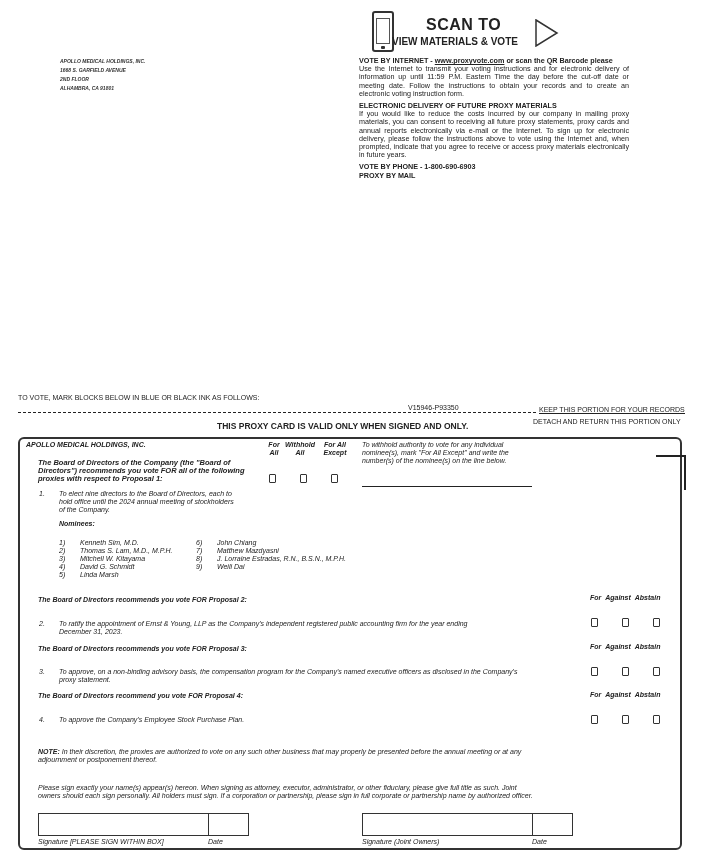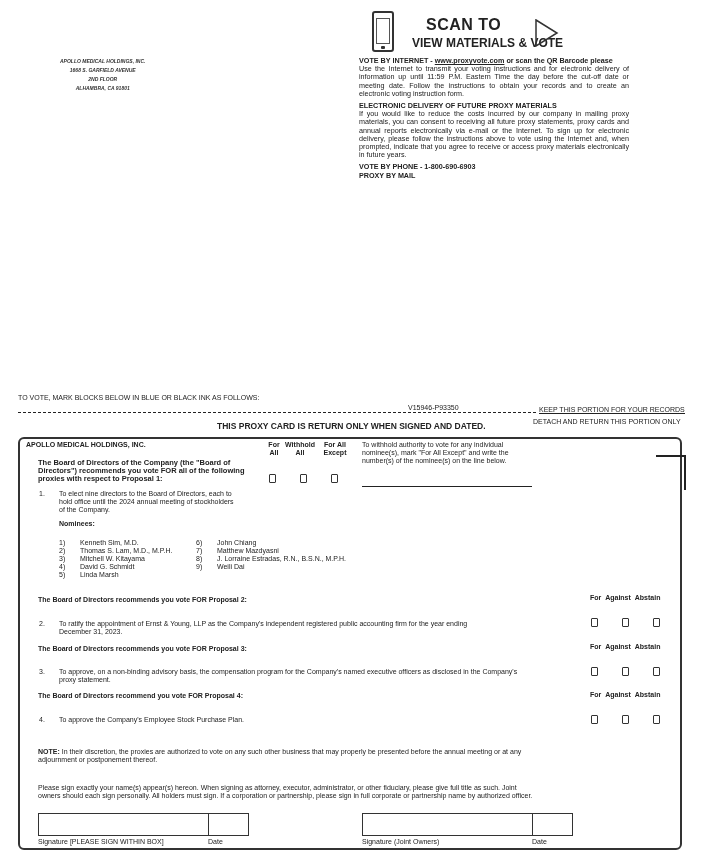--- a/index.html
+++ b/index.html
@@ -1,37 +1,37 @@
 <!DOCTYPE html>
 <html><head>
 <meta charset="utf-8">
 <style>
   html, body { margin:0; padding:0; background:#fff; }
   body { width:701px; height:854px; position:relative; overflow:hidden; font-family:"Liberation Sans", sans-serif; color:#222; }
-  .abs { position:absolute;text-align:center; }
+  .abs { position:absolute; }
   .addr { left:60px; top:57px; font-size:5px; font-style:italic; font-weight:bold; line-height:9px; color:#333; }
   .scan-wrap { left:372px; top:11px; width:200px; height:44px; }
   .phone { position:absolute; left:0; top:0; width:22px; height:41px; border:2px solid #333; border-radius:3px; box-sizing:border-box; }
   .phone .scr { position:absolute; left:2px; top:5px; right:2px; bottom:6px; border:1px solid #555; }
   .phone .btn { position:absolute; left:7px; bottom:1px; width:4px; height:3px; background:#333; border-radius:1px; }
   .scan-title { position:absolute; left:54px; top:5px; font-size:16px; font-weight:bold; letter-spacing:0.5px; color:#222; }
-  .scan-sub { position:absolute; left:40px; top:25px; font-size:12px; font-weight:bold; color:#222; }
+  .scan-sub { position:absolute; left:20px; top:25px; font-size:10px; font-weight:bold; color:#222; }
   .arrow { position:absolute; left:163px; top:8px; }
   .instr { left:359px; top:57px; width:270px; font-size:7.2px; line-height:8.2px; color:#222; text-align:justify; }
   .instr h4 { margin:0; font-size:7.2px; font-weight:bold; }
   .instr p { margin:0 0 4px 0; }
   .instr u { text-decoration:underline; }
   .tovote { left:18px; top:394px; font-size:7px; color:#222; }
   .dash { left:18px; top:412px; width:518px; height:0; border-top:1.2px dashed #222; }
   .ctrl { left:408px; top:404px; font-size:7px; color:#222; }
   .keep { left:539px; top:406px; font-size:7px; color:#222; border-bottom:1px solid #222; }
   .detach { left:533px; top:418px; font-size:7px; color:#222; }
   .valid { left:217px; top:421px; font-size:8.5px; font-weight:bold; color:#222; }
   .card { left:18px; top:437px; width:664px; height:413px; border:2px solid #333; border-radius:6px; box-sizing:border-box; }
-  .t { position:absolute; font-size:7px; line-height:8px; color:#222; }
+  .t { position:absolute; font-size:7px; line-height:8px; color:#222;font-style:italic; }
   .b { font-weight:bold; }
   .cb { position:absolute; width:5px; height:7px; border:1px solid #333; border-radius:1px; }
   .corner { left:656px; top:455px; width:6px; height:35px; border-top:2px solid #222; border-right:2px solid #222; width:30px; box-sizing:border-box; }
   .line { position:absolute; border-top:1px solid #222; }
   .sigbox { position:absolute; border:1px solid #333; box-sizing:border-box; }
 </style>
 </head>
 <body>
 
 <div class="abs addr">
@@ -60,21 +60,21 @@
   <p>If you would like to reduce the costs incurred by our company in mailing proxy materials, you can consent to receiving all future proxy statements, proxy cards and annual reports electronically via e-mail or the Internet. To sign up for electronic delivery, please follow the instructions above to vote using the Internet and, when prompted, indicate that you agree to receive or access proxy materials electronically in future years.</p>
   <h4>VOTE BY PHONE - 1-800-690-6903</h4>
   <h4>PROXY BY MAIL</h4>
 </div>
 
 <div class="abs tovote">TO VOTE, MARK BLOCKS BELOW IN BLUE OR BLACK INK AS FOLLOWS:</div>
 <div class="abs dash"></div>
 <div class="abs ctrl">V15946-P93350</div>
 <div class="abs keep">KEEP THIS PORTION FOR YOUR RECORDS</div>
 <div class="abs detach">DETACH AND RETURN THIS PORTION ONLY</div>
-<div class="abs valid">THIS PROXY CARD IS RETURN ONLY WHEN SIGNED AND DATED.</div>
+<div class="abs valid">THIS PROXY CARD IS VALID ONLY WHEN SIGNED AND ONLY.</div>
 
 <div class="abs card"></div>
 <div class="abs corner"></div>
 
 <div class="t b" style="left:26px;top:441px;">APOLLO MEDICAL HOLDINGS, INC.</div>
 
 <div class="t b" style="left:38px;top:459px;font-size:7.5px;">The Board of Directors of the Company (the "Board of</div>
 <div class="t b" style="left:38px;top:467px;font-size:7.5px;">Directors") recommends you vote FOR all of the following</div>
 <div class="t b" style="left:38px;top:475px;font-size:7.5px;">proxies with respect to Proposal 1:</div>
 

